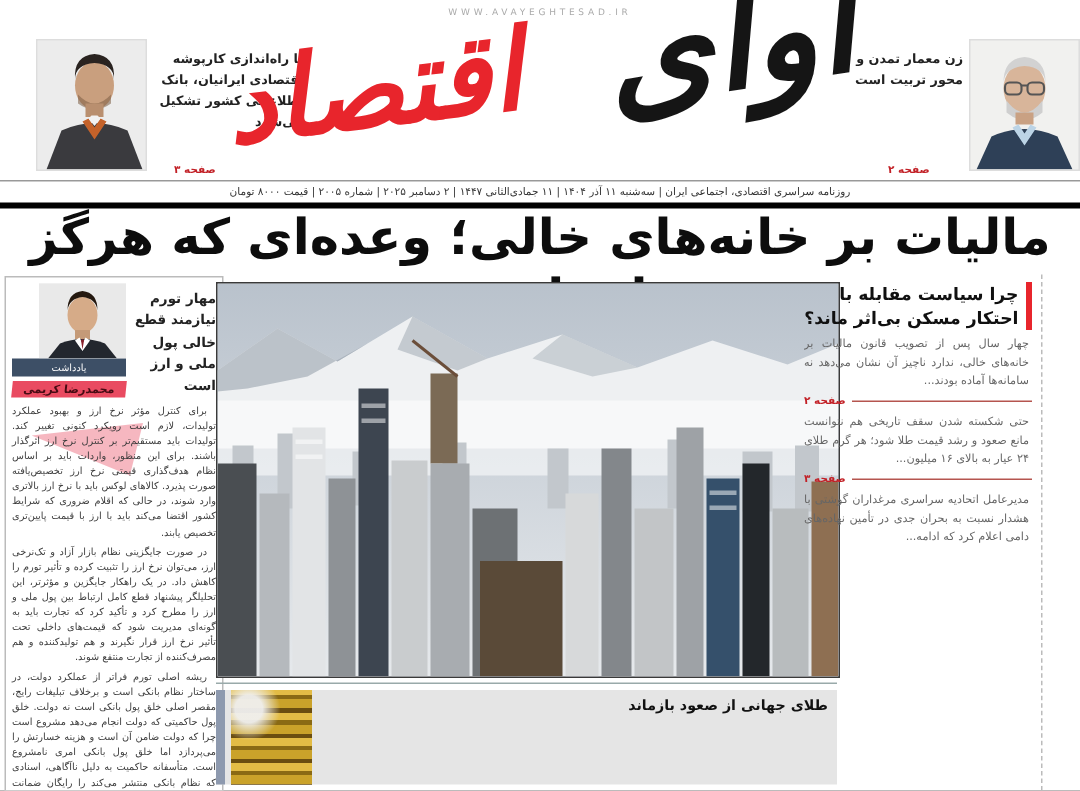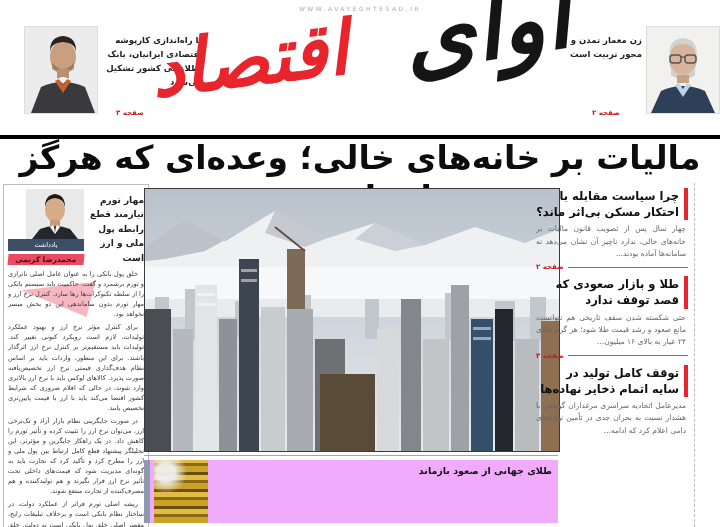--- a/index.html
+++ b/index.html
@@ -74,21 +74,21 @@
   .main-photo{
     position:absolute;left:144px;top:188px;width:414px;height:262px;
     border:1px solid #3a3a3a;overflow:hidden;background:#cdd2d8;
   }
   .strip-sep{position:absolute;left:144px;top:455px;width:414px;height:1px;background:#9aa;
   }
   .bottom-strip{
     position:absolute;left:144px;top:460px;width:414px;height:63px;
     display:flex;direction:rtl;gap:5px;
   }
-  .strip-item{flex:1;display:flex;direction:ltr;background:#f0abfc;}
+  .strip-item{flex:1;display:flex;direction:ltr;background:#e5e5e5;}
   .strip-accent{width:6px;flex:none;background:#8d99ae;}
   .strip-img{width:54px;height:63px;flex:none;margin-left:4px;overflow:hidden;}
   .strip-title{
     flex:1;direction:rtl;text-align:right;font-size:9.5px;font-weight:bold;color:#111;
     line-height:1.55;padding:4px 6px 0 2px;
   }
   .img-gold{background:
     radial-gradient(circle at 22% 20%, rgba(240,240,240,.95) 0 14%, rgba(240,240,240,0) 32%),
     repeating-linear-gradient(0deg,#caa22a 0 6px,#8a6a14 6px 9px,#e3bc45 9px 14px,#6b4e10 14px 17px),
     linear-gradient(#3a2c10,#6b4e16);}
@@ -160,46 +160,46 @@
         <rect x="23" y="28" width="11" height="8" rx="3" fill="none" stroke="#555" stroke-width="1.4"></rect>
         <rect x="38" y="28" width="11" height="8" rx="3" fill="none" stroke="#555" stroke-width="1.4"></rect>
         <line x1="34" y1="30" x2="38" y2="30" stroke="#555" stroke-width="1.2"></line>
         <rect x="30" y="48" width="12" height="8" fill="#c9a183"></rect>
         <path d="M4 86 L14 64 Q36 54 58 64 L68 86 Z" fill="#2e4057"></path>
         <path d="M28 58 L36 70 L44 58 L40 56 L36 62 L32 56Z" fill="#bcd4e6"></path>
       </svg>
     </div>
   </div>
 
+  <div class="dateline">روزنامه سراسری اقتصادی، اجتماعی ایران | سه‌شنبه ۱۱ آذر ۱۴۰۴ | ۱۱ جمادی‌الثانی ۱۴۴۷ | ۲ دسامبر ۲۰۲۵ | شماره ۲۰۰۵ | قیمت ۸۰۰۰ تومان</div>
   <div class="thick-rule"></div>
 
   <div class="headline">مالیات بر خانه‌های خالی؛ وعده‌ای که هرگز اجرا نشد</div>
 
   <div class="note-col">
     <div class="note-head">
-      <div class="note-title">مهار تورم نیازمند قطع رابطه پول ملی و ارز است</div>
+      <div class="note-title">مهار تورم نیازمند قطع خالی پول ملی و ارز است</div>
       <div class="note-photo-col">
         <div class="note-photo">
           <svg width="58" height="50" viewBox="0 0 58 50">
             <rect width="58" height="50" fill="#e9e9e9"></rect>
             <ellipse cx="29" cy="21" rx="10" ry="12" fill="#d6ab88"></ellipse>
             <path d="M19 18 Q19 6 29 5 Q39 6 39 18 Q38 10 29 9 Q20 10 19 18Z" fill="#24180f"></path>
             <rect x="24" y="31" width="10" height="6" fill="#c49a78"></rect>
             <path d="M6 50 L14 40 Q29 34 44 40 L52 50Z" fill="#23272e"></path>
             <path d="M24 38 L29 45 L34 38 L31 36 L29 40 L27 36Z" fill="#fff"></path>
             <path d="M28 38 L29 44 L30 38 L29 37Z" fill="#8a1f2a"></path>
           </svg>
         </div>
         <div class="note-label">یادداشت</div>
         <div class="note-author">محمدرضا کریمی</div>
       </div>
     </div>
     <div class="note-arrow"></div>
     <div class="note-body">
-      <p>خلق پول بانکی را به عنوان عامل اصلی ناترازی و تورم برشمرد و گفت: حاکمیت باید سیستم بانکی را از سلطه تکنوکرات‌ها رها سازد. کنترل نرخ ارز و مهار تورم بدون ساماندهی این دو بخش میسر نخواهد بود.</p>
       <p>برای کنترل مؤثر نرخ ارز و بهبود عملکرد تولیدات، لازم است رویکرد کنونی تغییر کند. تولیدات باید مستقیم‌تر بر کنترل نرخ ارز اثرگذار باشند. برای این منظور، واردات باید بر اساس نظام هدف‌گذاری قیمتی نرخ ارز تخصیص‌یافته صورت پذیرد. کالاهای لوکس باید با نرخ ارز بالاتری وارد شوند، در حالی که اقلام ضروری که شرایط کشور اقتضا می‌کند باید با ارز با قیمت پایین‌تری تخصیص یابند.</p>
       <p>در صورت جایگزینی نظام بازار آزاد و تک‌نرخی ارز، می‌توان نرخ ارز را تثبیت کرده و تأثیر تورم را کاهش داد. در یک راهکار جایگزین و مؤثرتر، این تحلیلگر پیشنهاد قطع کامل ارتباط بین پول ملی و ارز را مطرح کرد و تأکید کرد که تجارت باید به گونه‌ای مدیریت شود که قیمت‌های داخلی تحت تأثیر نرخ ارز قرار نگیرند و هم تولیدکننده و هم مصرف‌کننده از تجارت منتفع شوند.</p>
       <p>ریشه اصلی تورم فراتر از عملکرد دولت، در ساختار نظام بانکی است و برخلاف تبلیغات رایج، مقصر اصلی خلق پول بانکی است نه دولت. خلق پول حاکمیتی که دولت انجام می‌دهد مشروع است چرا که دولت ضامن آن است و هزینه خسارتش را می‌پردازد اما خلق پول بانکی امری نامشروع است. متأسفانه حاکمیت به دلیل ناآگاهی، اسنادی که نظام بانکی منتشر می‌کند را رایگان ضمانت می‌کند و قدرت ثروت را به شبکه بانکی هدیه داده است. بانک‌ها بدون پرداخت هزینه خسارت از منافع انتشار پول بهره‌مند می‌شوند که این امر منجر به ناترازی دولت و افزایش حجم پول در کشور می‌گردد.</p>
 
     </div>
   </div>
 
   <div class="main-photo">
     <svg width="414" height="262" viewBox="0 0 414 262">
       <defs>
@@ -271,29 +271,27 @@
     <div class="article">
       <div class="art-title">چرا سیاست مقابله با احتکار مسکن بی‌اثر ماند؟</div>
       <div class="art-body">چهار سال پس از تصویب قانون مالیات بر خانه‌های خالی، ندارد ناچیز آن نشان می‌دهد نه سامانه‌ها آماده بودند...</div>
       <div class="art-foot">
         <span class="fpage">صفحه ۲</span>
         <span class="fline"></span>
       </div>
     </div>
 
     <div class="article">
-      <div class="art-title">طلا و بازار صعودی که قصد توقف ندارد</div>
       <div class="art-body">حتی شکسته شدن سقف تاریخی هم نتوانست مانع صعود و رشد قیمت طلا شود؛ هر گرم طلای ۲۴ عیار به بالای ۱۶ میلیون...</div>
       <div class="art-foot">
         <span class="fpage">صفحه ۳</span>
         <span class="fline"></span>
       </div>
     </div>
 
 
     <div class="article">
-      <div class="art-title">توقف کامل تولید در سایه اتمام ذخایر نهاده‌ها</div>
       <div class="art-body">مدیرعامل اتحادیه سراسری مرغداران گوشتی با هشدار نسبت به بحران جدی در تأمین نهاده‌های دامی اعلام کرد که ادامه...</div>
 
     </div>
 
   </div>
 </div>
 
 </body></html>

